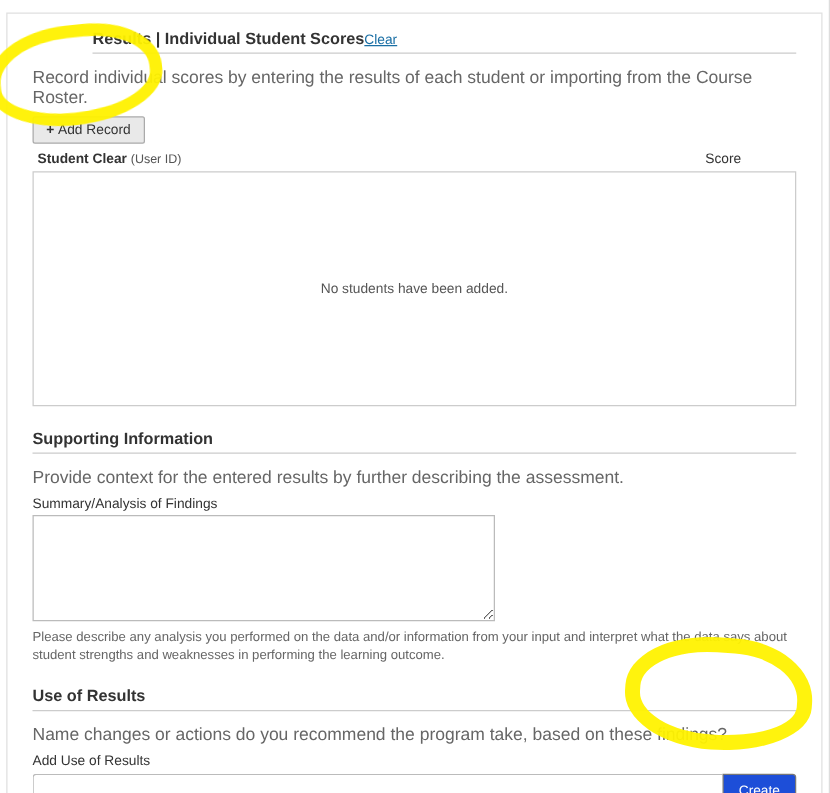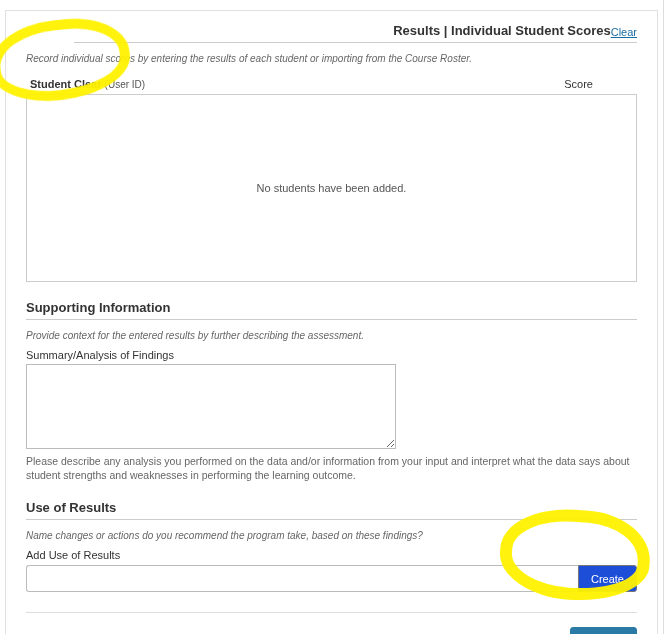--- a/index.html
+++ b/index.html
@@ -15,25 +15,25 @@
       padding: 10px 5px 5px 5px;
       border-right: 1px solid #ddd;
     }
     .panel {
       background: #fff;
       border: 1px solid #e0e0e0;
       padding: 12px 20px 20px 20px;
       position: relative;
       margin-bottom: 10px;
     }
-    .section-row { display: flex; justify-content: flex-end; align-items: flex-end; border-bottom: 1px solid #ccc; padding-bottom: 4px; margin-bottom: 10px; margin-left: 48px; }
+    .section-row { display: flex; justify-content: flex-start; align-items: flex-end; border-bottom: 1px solid #ccc; padding-bottom: 4px; margin-bottom: 10px; margin-left: 48px; }
     h3 { font-size: 13px; font-weight: bold; color: #333; }
     h3.sub { margin-top: 18px; font-size: 13px; border-bottom: 1px solid #ccc; padding-bottom: 4px; margin-bottom: 10px;}
     .clear-link { color: #1a6fa5; font-size: 11px; text-decoration: underline; cursor: pointer; }
-    .help-text { color: #666; font-size: 10px; margin-bottom: 8px; font-style: italic; }
+    .help-text { color: #666; font-size: 14px; margin-bottom: 8px; }
     .btn {
       display: inline-block;
       padding: 4px 10px;
       font-size: 11px;
       border: 1px solid #aaa;
       background: #e9e9e9;
       color: #333;
       cursor: pointer;
       border-radius: 2px;
     }
@@ -109,20 +109,23 @@
 <div class="page-wrap">
   <div class="panel">
 
     <div class="section-row">
       <h3>Results | Individual Student Scores</h3>
       <a class="clear-link">Clear</a>
     </div>
 
     <p class="help-text">Record individual scores by entering the results of each student or importing from the Course Roster.</p>
 
+    <button class="btn">
+      <span class="plus-icon">+</span><span>Add Record</span>
+    </button>
 
     <div class="table-head">
       <div>
         <span class="student-name-head">Student Clear</span>
         <span class="userid">(User ID)</span>
       </div>
       <div class="score-head">Score</div>
     </div>
 
     <div class="student-box">

